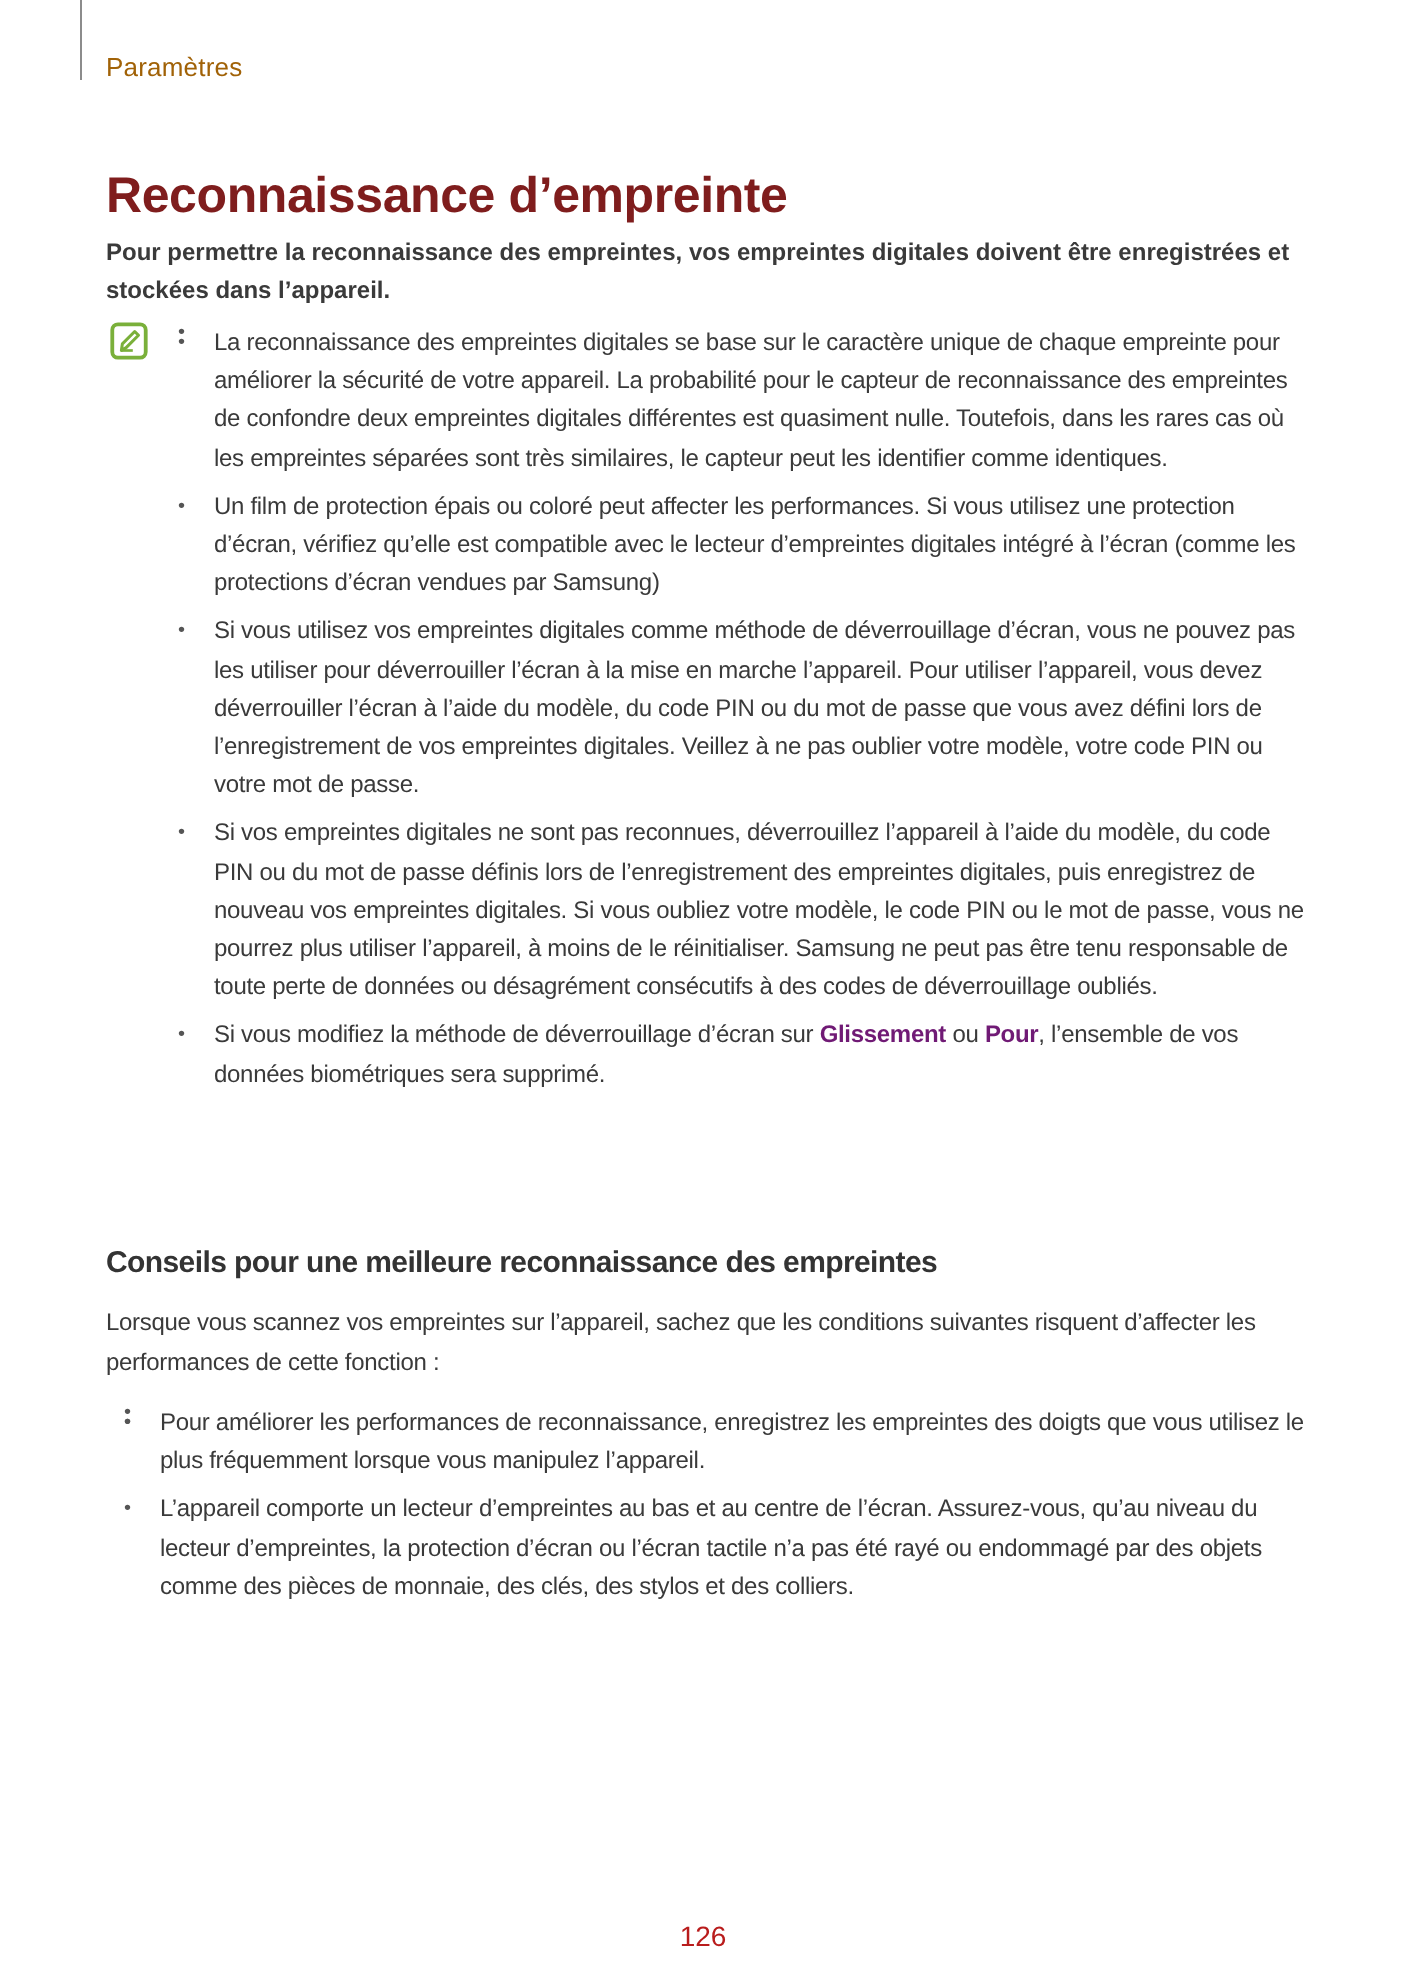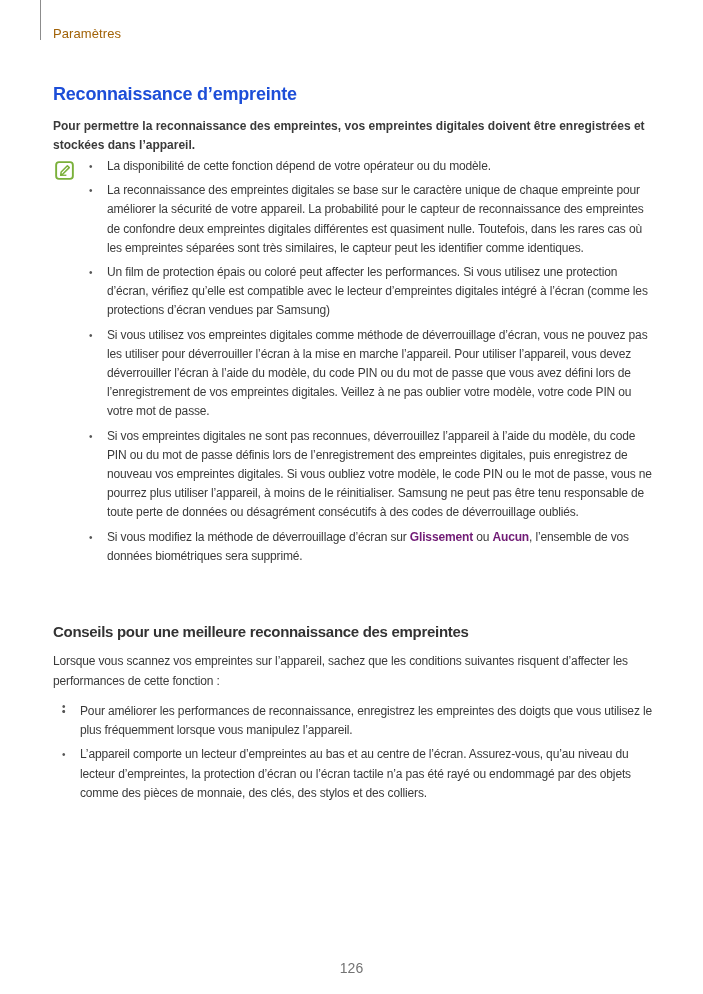--- a/index.html
+++ b/index.html
@@ -1,54 +1,54 @@
 <!DOCTYPE html>
 <html><head>
   <meta charset="utf-8">
   <style>
     html, body { margin: 0; padding: 0; background: #ffffff; }
     body { width: 703px; height: 994px; position: relative; overflow: hidden;
            font-family: "Liberation Sans", sans-serif; color: #3a3a3a; }
     .header-rule { position: absolute; left: 40px; top: 0; width: 1px; height: 40px; background: #8c8c8c; }
     .header-title { position: absolute; left: 53px; top: 26px; font-size: 13px; color: #a16207; letter-spacing: 0.1px; }
-    .h1 { position: absolute; left: 53px; top: 84px; font-size: 18px; font-weight: bold; color: #1d4ed8; letter-spacing: -0.2px; }
+    .h1 { position: absolute; left: 53px; top: 84px; font-size: 25px; font-weight: bold; color: #7f1d1d; letter-spacing: -0.2px; }
     .intro { position: absolute; left: 53px; top: 117px; width: 600px; font-size: 12px; line-height: 19px; font-weight: bold; }
     .note-icon { position: absolute; left: 55px; top: 161px; width: 19px; height: 19px; }
     .list { position: absolute; margin: 0; padding: 0; list-style: none; font-size: 12px; line-height: 19.2px; letter-spacing: -0.15px; }
     .list li { position: relative; padding-left: 18px; margin-bottom: 5px; }
     .list li .bullet { position: absolute; left: 0; top: 0; color: #555; font-size: 10px; }
     .list1 { left: 89px; top: 157px; width: 566px; }
     .list2 { left: 62px; top: 697px; width: 590px; }
     .h2 { position: absolute; left: 53px; top: 623px; font-size: 15px; font-weight: bold; color: #333; letter-spacing: -0.3px; }
     .intro2 { position: absolute; left: 53px; top: 652px; width: 600px; font-size: 12px; line-height: 19.5px; letter-spacing: -0.15px; }
-    .page-number { position: absolute; left: 0; width: 703px; top: 960px; text-align: center; font-size: 14px; color: #737373; }
+    .page-number { position: absolute; left: 0; width: 703px; top: 960px; text-align: center; font-size: 14px; color: #b91c1c; }
     b { color: #701a75; }
   </style>
 </head>
 <body>
 
 <div class="header-rule"></div>
 <div class="header-title">Paramètres</div>
 
 <h1 class="h1" style="margin:0">Reconnaissance d’empreinte</h1>
 <p class="intro" style="margin:0">Pour permettre la reconnaissance des empreintes, vos empreintes digitales doivent être enregistrées et stockées dans l’appareil.</p>
 
 <svg class="note-icon" viewBox="0 0 20 20">
   <rect x="1.2" y="1.2" width="17.6" height="17.6" rx="3" ry="3" fill="none" stroke="#7ab03a" stroke-width="2"></rect>
   <path d="M6 15 L6.5 11.5 L13 5 L15 7 L8.5 13.5 Z" fill="none" stroke="#7ab03a" stroke-width="1.6" stroke-linejoin="round"></path>
   <path d="M6 15 L12 15" stroke="#7ab03a" stroke-width="1.4"></path>
 </svg>
 
 <ul class="list list1">
-  <li><span class="bullet">•</span><span>La disponibilité de cette fonction dépend de votre opérateur ou du modèle.</span></li>
+  <li><span class="bullet">•</span></li>
   <li><span class="bullet">•</span><span>La reconnaissance des empreintes digitales se base sur le caractère unique de chaque empreinte pour améliorer la sécurité de votre appareil. La probabilité pour le capteur de reconnaissance des empreintes de confondre deux empreintes digitales différentes est quasiment nulle. Toutefois, dans les rares cas où les empreintes séparées sont très similaires, le capteur peut les identifier comme identiques.</span></li>
   <li><span class="bullet">•</span><span>Un film de protection épais ou coloré peut affecter les performances. Si vous utilisez une protection d’écran, vérifiez qu’elle est compatible avec le lecteur d’empreintes digitales intégré à l’écran (comme les protections d’écran vendues par Samsung)</span></li>
   <li><span class="bullet">•</span><span>Si vous utilisez vos empreintes digitales comme méthode de déverrouillage d’écran, vous ne pouvez pas les utiliser pour déverrouiller l’écran à la mise en marche l’appareil. Pour utiliser l’appareil, vous devez déverrouiller l’écran à l’aide du modèle, du code PIN ou du mot de passe que vous avez défini lors de l’enregistrement de vos empreintes digitales. Veillez à ne pas oublier votre modèle, votre code PIN ou votre mot de passe.</span></li>
   <li><span class="bullet">•</span><span>Si vos empreintes digitales ne sont pas reconnues, déverrouillez l’appareil à l’aide du modèle, du code PIN ou du mot de passe définis lors de l’enregistrement des empreintes digitales, puis enregistrez de nouveau vos empreintes digitales. Si vous oubliez votre modèle, le code PIN ou le mot de passe, vous ne pourrez plus utiliser l’appareil, à moins de le réinitialiser. Samsung ne peut pas être tenu responsable de toute perte de données ou désagrément consécutifs à des codes de déverrouillage oubliés.</span></li>
-  <li><span class="bullet">•</span><span>Si vous modifiez la méthode de déverrouillage d’écran sur </span><b>Glissement</b><span> ou </span><b>Aucun</b><span>, l’ensemble de vos données biométriques sera supprimé.</span></li>
+  <li><span class="bullet">•</span><span>Si vous modifiez la méthode de déverrouillage d’écran sur </span><b>Glissement</b><span> ou </span><b>Pour</b><span>, l’ensemble de vos données biométriques sera supprimé.</span></li>
 </ul>
 
 <h2 class="h2" style="margin:0">Conseils pour une meilleure reconnaissance des empreintes</h2>
 <p class="intro2" style="margin:0">Lorsque vous scannez vos empreintes sur l’appareil, sachez que les conditions suivantes risquent d’affecter les performances de cette fonction :</p>
 
 <ul class="list list2">
   <li><span class="bullet">•</span></li>
   <li><span class="bullet">•</span></li>
   <li><span class="bullet">•</span><span>Pour améliorer les performances de reconnaissance, enregistrez les empreintes des doigts que vous utilisez le plus fréquemment lorsque vous manipulez l’appareil.</span></li>
   <li><span class="bullet">•</span><span>L’appareil comporte un lecteur d’empreintes au bas et au centre de l’écran. Assurez-vous, qu’au niveau du lecteur d’empreintes, la protection d’écran ou l’écran tactile n’a pas été rayé ou endommagé par des objets comme des pièces de monnaie, des clés, des stylos et des colliers.</span></li>

